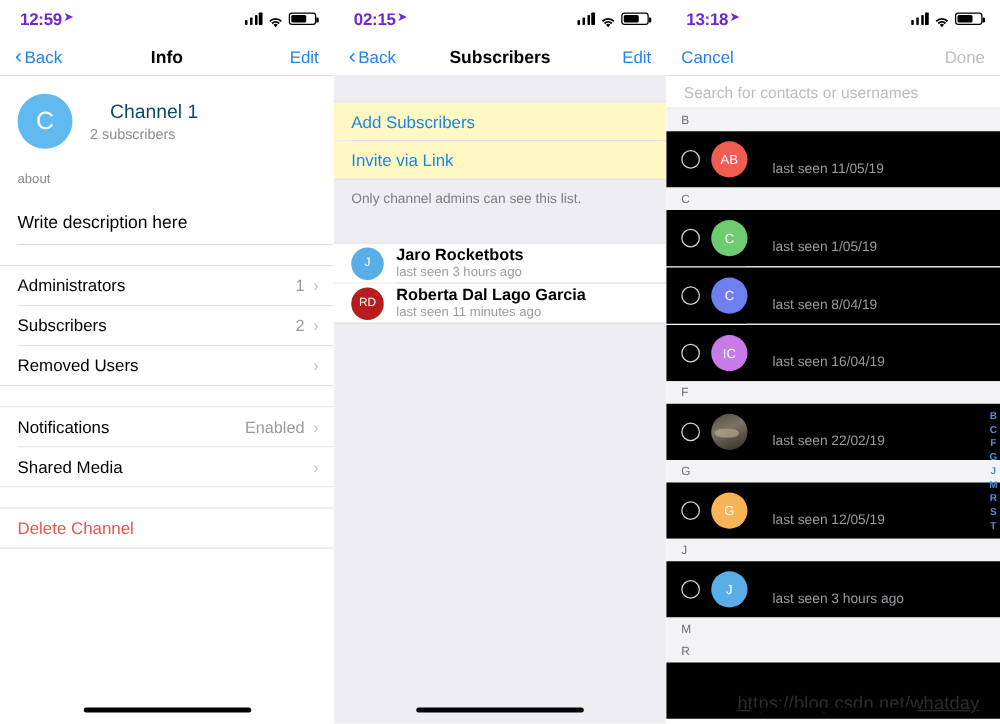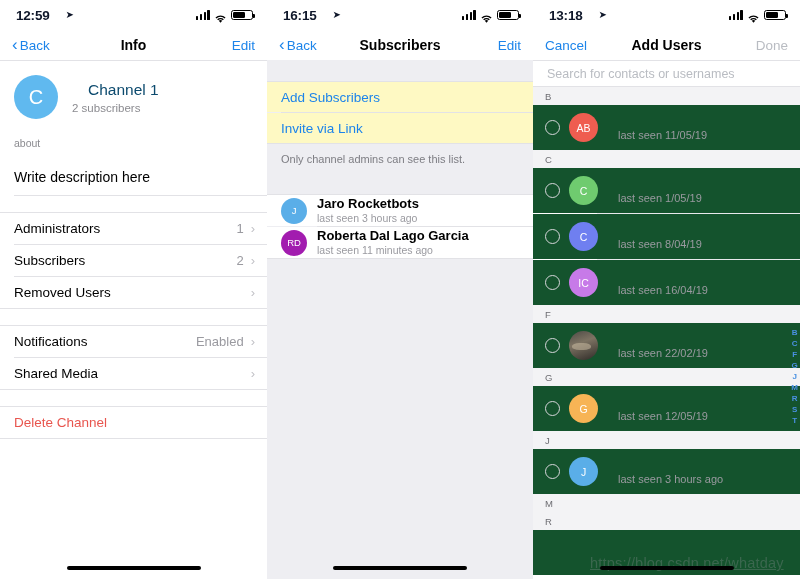--- a/index.html
+++ b/index.html
@@ -15,21 +15,21 @@
   .p1{width:267px;}
   .p2{width:266px;}
   .p3{width:267px;}
 
   
   .statusbar{
     height:30px;display:flex;align-items:center;
     justify-content:space-between;
     padding:0 14px 0 16px;box-sizing:border-box;
   }
-  .sb-time{font-size:13.5px;font-weight:600;color:#0f172a;letter-spacing:-0.2px;display:flex;align-items:center;gap:16px;}
+  .sb-time{font-size:13.5px;font-weight:600;color:#6d28d9;letter-spacing:-0.2px;display:flex;align-items:center;gap:1px;}
   .sb-loc{display:inline-block;font-size:10px;transform:translateY(-1px) rotate(0deg);}
   .sb-right{display:flex;align-items:center;gap:4px;}
   .bars{display:flex;align-items:flex-end;gap:1.3px;height:10px;}
   .bars i{display:block;width:2.6px;background:#000;border-radius:0.6px;}
   .bars i:nth-child(1){height:4px;}
   .bars i:nth-child(2){height:6px;}
   .bars i:nth-child(3){height:8px;}
   .bars i:nth-child(4){height:10px;}
   .wifi{width:13px;height:10px;position:relative;}
   .battery{width:22px;height:10.5px;border:1.2px solid #000;border-radius:2.6px;position:relative;box-sizing:border-box;}
@@ -110,21 +110,21 @@
     height:26px;background:#fff;display:flex;align-items:center;
     padding:0 14px;box-sizing:border-box;
     font-size:12.5px;color:#b9bcc2;border-bottom:1px solid #e2e2e6;
   }
   .sechead{
     height:18px;background:#f3f3f5;display:flex;align-items:center;
     padding:0 12px;box-sizing:border-box;font-size:9.5px;color:#6d6d72;
   }
   .crow{
     display:flex;align-items:center;gap:9px;height:45px;
-    padding:0 12px;box-sizing:border-box;background:#14532d;
+    padding:0 12px;box-sizing:border-box;background:#000000;
   }
   .radio{
     width:15px;height:15px;border-radius:50%;
     border:1.2px solid #d6d6da;box-sizing:border-box;flex:0 0 auto;
   }
   .c-av{
     width:29px;height:29px;border-radius:50%;color:#fff;
     display:flex;align-items:center;justify-content:center;
     font-size:10.5px;font-weight:500;flex:0 0 auto;overflow:hidden;position:relative;
   }
@@ -254,21 +254,21 @@
       <div class="sep-full"></div>
     </div>
 
     <div class="homebar"></div>
   </div>
 
   <div class="panel p2">
 
     <div class="statusbar">
       <div class="sb-time">
-        <span>16:15</span>
+        <span>02:15</span>
         <span class="sb-loc">➤</span>
       </div>
       <div class="sb-right">
         <span class="bars">
             <i></i>
             <i></i>
             <i></i>
             <i></i>
           </span>
         <span class="wifi">
@@ -307,21 +307,21 @@
 
       <div class="subrow">
         <div class="sub-av" style="background:#5aaee8">J</div>
         <div class="sub-txt">
           <div class="sub-name">Jaro Rocketbots</div>
           <div class="sub-seen">last seen 3 hours ago</div>
         </div>
       </div>
       <div class="sep" style="margin-left:50px"></div>
       <div class="subrow">
-        <div class="sub-av" style="background:#a21caf">RD</div>
+        <div class="sub-av" style="background:#b91c1c">RD</div>
         <div class="sub-txt">
           <div class="sub-name">Roberta Dal Lago Garcia</div>
           <div class="sub-seen">last seen 11 minutes ago</div>
         </div>
       </div>
       <div class="sep-full"></div>
     </div>
 
     <div class="homebar"></div>
   </div>
@@ -348,21 +348,20 @@
             </svg>
         </span>
         <span class="battery">
             <i></i>
           </span>
       </div>
     </div>
 
     <div class="navbar">
       <div class="nav-left">Cancel</div>
-      <div class="nav-title">Add Users</div>
       <div class="nav-right disabled push">Done</div>
     </div>
 
     <div class="body">
       <div class="sep-full"></div>
       <div class="searchbar">Search for contacts or usernames</div>
 
       <div class="sechead">B</div>
       <div class="crow">
         <span class="radio"></span>

